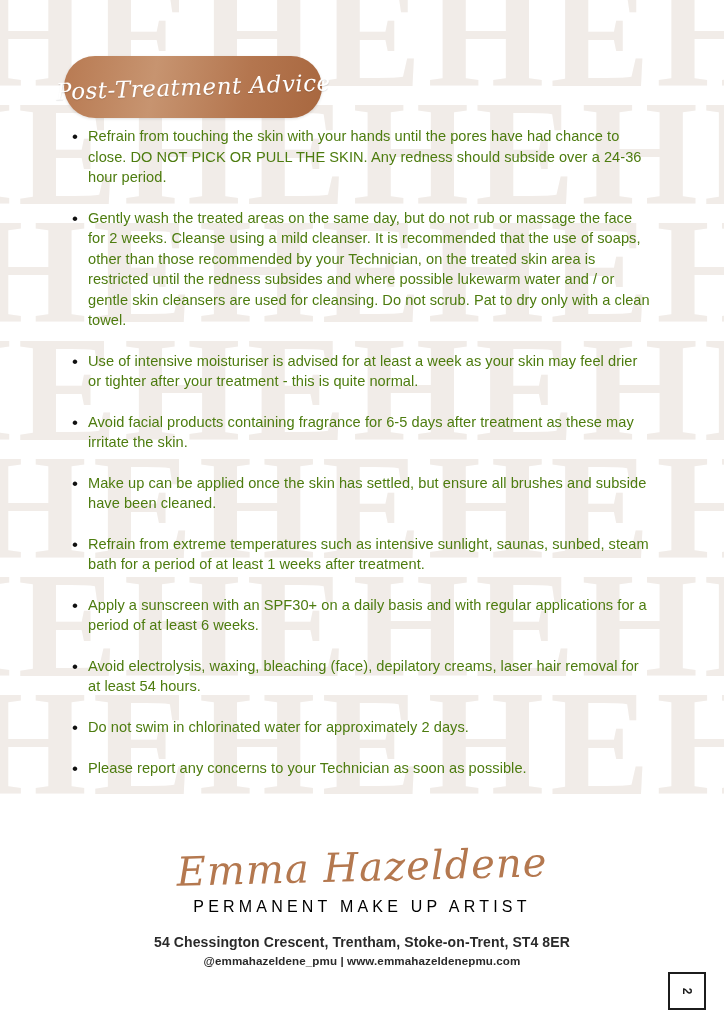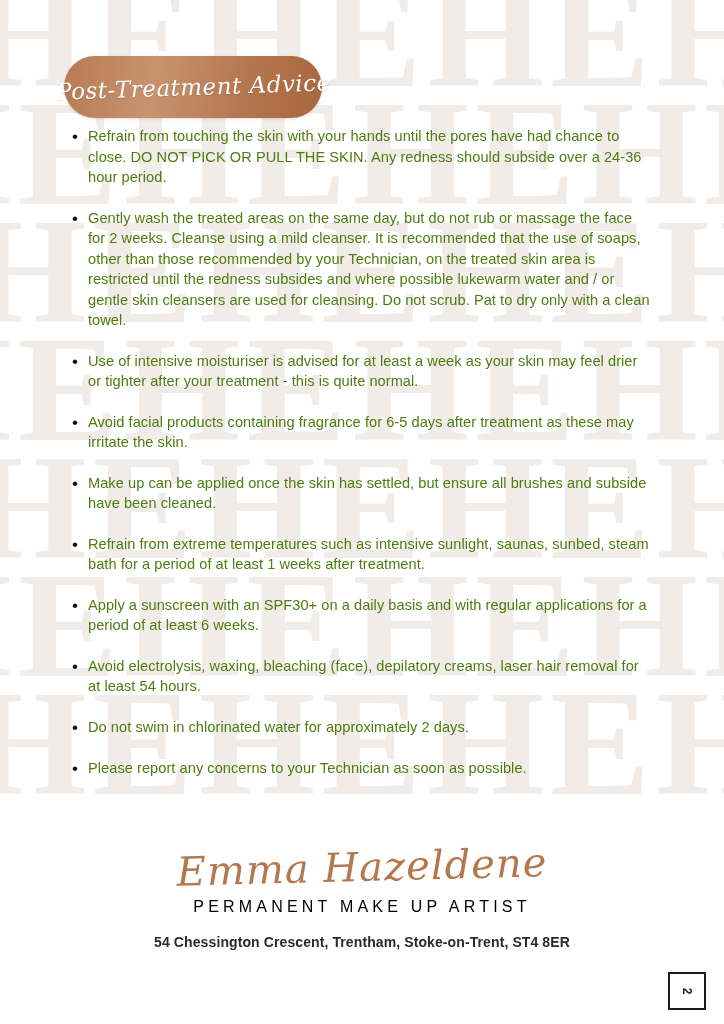--- a/index.html
+++ b/index.html
@@ -224,19 +224,20 @@
       <div class="advice-item">
         <span class="bullet">•</span>
         <span class="advice-text">Please report any concerns to your Technician as soon as possible.</span>
       </div>
     </div>
 
   <div class="footer">
     <div class="signature">Emma Hazeldene</div>
     <div class="role">PERMANENT MAKE UP ARTIST</div>
     <div class="addr">54 Chessington Crescent, Trentham, Stoke-on-Trent, ST4 8ER</div>
+    <div class="social">@emmahazeldene_pmu | www.emmahazeldenepmu.com</div>
   </div>
 
   <div class="page-number-box">
     <span class="num">2</span>
   </div>
 
 </div>
 
 </body></html>

